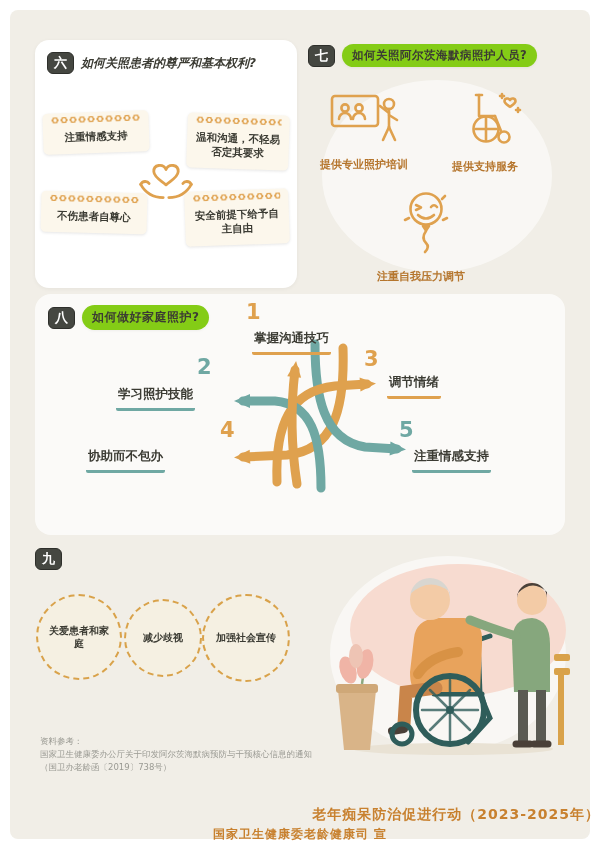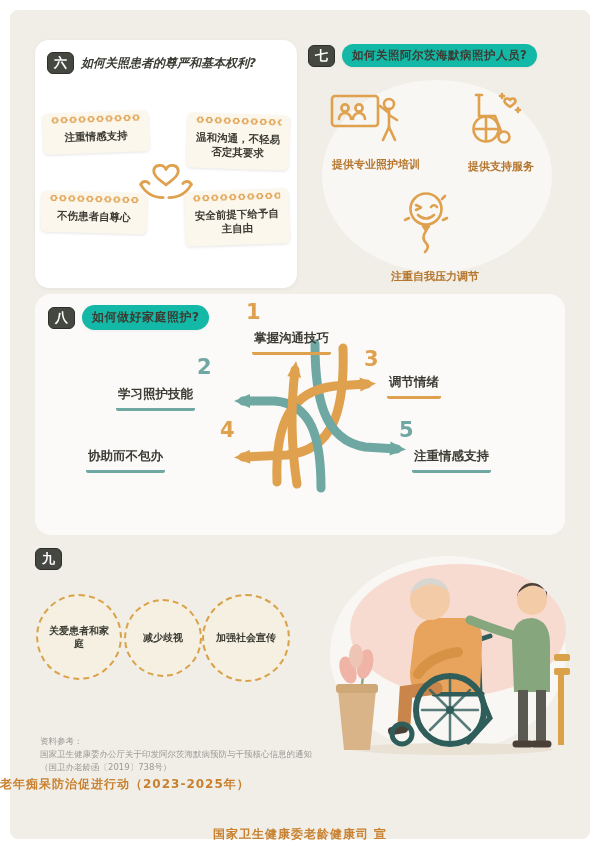--- a/index.html
+++ b/index.html
@@ -5,41 +5,41 @@
   *{margin:0;padding:0;box-sizing:border-box;}
   html,body{background:#ffffff;}
   body{font-family:"DejaVu Sans","Liberation Sans",sans-serif;}
   .page{position:relative;width:600px;height:849px;background:#ffffff;overflow:hidden;}
   .canvas{position:absolute;left:10px;top:10px;right:10px;bottom:10px;background:#f1eee7;border-radius:8px;}
 
   .badge{min-width:27px;height:22px;background:#454741;color:#fff;border-radius:6px;
     display:inline-flex;align-items:center;justify-content:center;
     font-size:13px;font-weight:bold;border:1px solid #2e2f2b;padding:0 4px;}
   .sec-head{position:absolute;display:flex;align-items:center;gap:7px;}
-  .pill{background:#14b8a6;border-radius:13px;padding:4px 10px;font-weight:bold;
+  .pill{background:#84cc16;border-radius:13px;padding:4px 10px;font-weight:bold;
     font-size:12px;color:#3b3b33;letter-spacing:.5px;box-shadow:0 1px 3px rgba(0,0,0,.05);}
   .pill-sm{font-size:11.5px;}
 
   
   .card6{position:absolute;left:35px;top:40px;width:262px;height:248px;background:#ffffff;
     border-radius:14px;box-shadow:0 1px 4px rgba(0,0,0,.05);}
   .head6{display:flex;align-items:center;gap:7px;padding:12px 10px 0 12px;}
   .title6{font-size:12px;font-weight:bold;color:#3b3b33;font-style:italic;}
   .note{position:absolute;background:#fcf7ec;border-radius:5px;padding:17px 6px 10px;
     font-size:10.5px;font-weight:bold;text-align:center;color:#3b3b33;line-height:1.35;
     box-shadow:0 1px 3px rgba(0,0,0,.10);}
   .note::before{content:"";position:absolute;top:3px;left:8px;right:8px;height:8px;
     background-image:radial-gradient(circle at 4.5px 4px, transparent 1.6px, #dfa14e 1.9px, #dfa14e 3.1px, transparent 3.4px);
     background-size:9px 8px;background-repeat:repeat-x;}
   .hh{position:absolute;left:101px;top:106px;}
 
   
   .blob{position:absolute;border-radius:50%;background:rgba(255,255,255,.55);}
   .icon7{position:absolute;}
-  .lbl7{position:absolute;text-align:right;font-size:11px;font-weight:bold;color:#b5752c;line-height:1.3;}
+  .lbl7{position:absolute;text-align:left;font-size:11px;font-weight:bold;color:#b5752c;line-height:1.3;}
 
   
   .card8{position:absolute;left:35px;top:294px;width:530px;height:241px;
     background:rgba(255,255,255,.72);border-radius:16px;}
   .arrows{position:absolute;left:35px;top:294px;width:530px;height:241px;}
   .step-num{position:absolute;font-size:21px;font-weight:bold;}
   .n-orange{color:#dfa14e;}
   .n-teal{color:#6fa8a3;}
   .step-label{position:absolute;font-size:12.5px;font-weight:bold;color:#3b3b33;
     padding:0 2px 5px;border-bottom:3.5px solid;border-radius:2px;white-space:nowrap;}
@@ -47,22 +47,22 @@
   .u-teal{border-color:#6fa8a3;}
 
   
   .bubble{position:absolute;border:2px dashed #d9a24a;border-radius:50%;background:#f5f0e2;
     display:flex;align-items:center;justify-content:center;text-align:center;
     font-size:10px;font-weight:bold;color:#3b3b33;padding:7px;line-height:1.35;}
   .illo{position:absolute;left:318px;top:552px;}
 
   
   .ref{position:absolute;left:40px;top:735px;width:282px;font-size:8.5px;color:#9a9a93;line-height:1.55;}
-  .campaign{position:absolute;left:0;right:0;top:776px;text-align:left;
-    font-size:12px;font-weight:bold;color:#c8812f;letter-spacing:1px;}
+  .campaign{position:absolute;left:0;right:0;top:806px;text-align:right;
+    font-size:14px;font-weight:bold;color:#c8812f;letter-spacing:1px;}
   .issuer{position:absolute;left:0;right:0;top:826px;text-align:center;
     font-size:12px;font-weight:bold;color:#c8812f;letter-spacing:1px;}
 </style>
 </head>
 <body>
 
 <div class="page">
   <div class="canvas"></div>
 
   <section class="card6">

